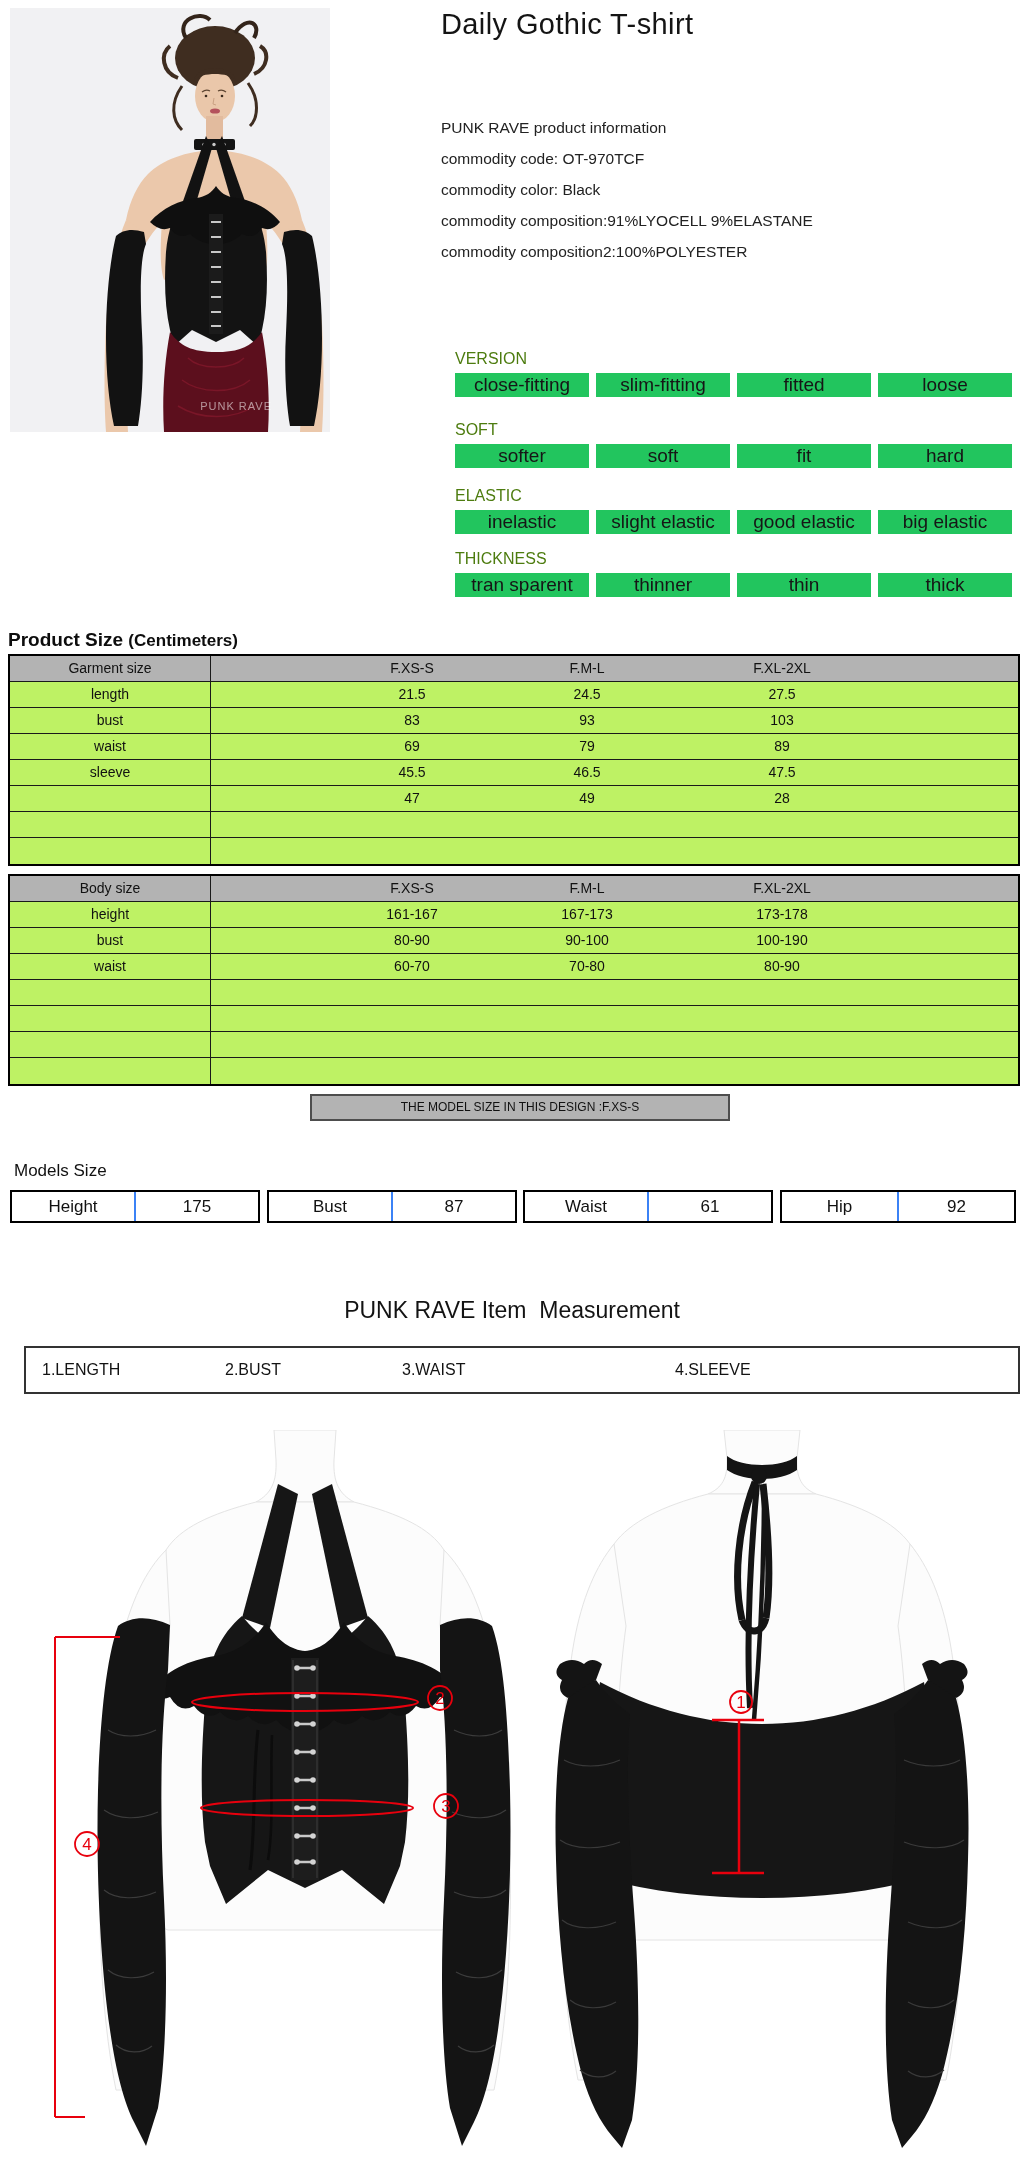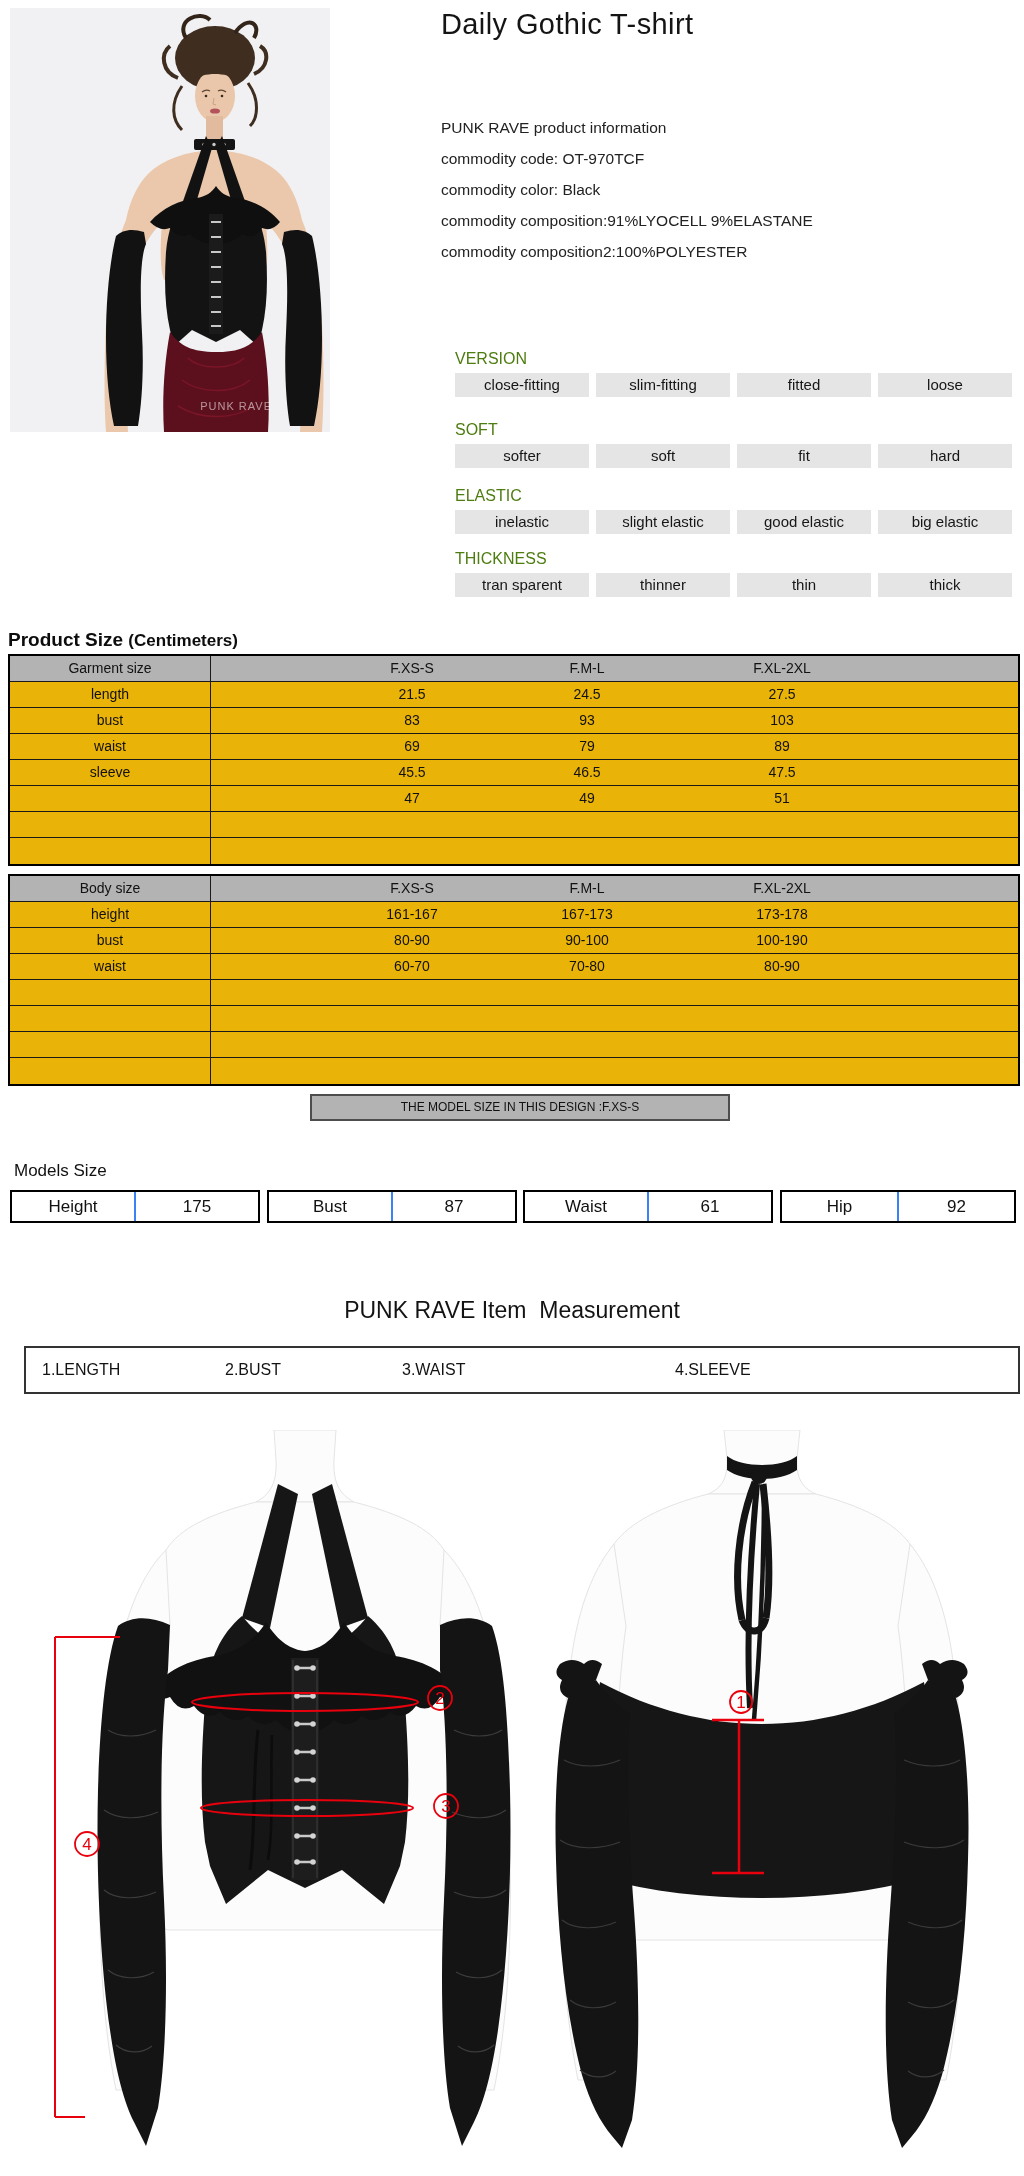--- a/index.html
+++ b/index.html
@@ -12,29 +12,29 @@
   
   .title{position:absolute;left:441px;top:8px;margin:0;font-size:29px;font-weight:400;
          color:#141414;letter-spacing:.4px;}
   .info{position:absolute;left:441px;top:112px;font-size:15.5px;line-height:31px;color:#222;}
 
   
   .scales{position:absolute;left:455px;top:0;width:557px;}
   .sg{position:absolute;left:0;width:557px;}
   .sg-label{font-size:16px;color:#4d7c0f;height:19px;}
   .cells{margin-top:4px;display:grid;grid-template-columns:repeat(4,1fr);gap:7px;}
-  .scale-cell{height:24px;line-height:24px;background:#e5e5e5;text-align:center;
-              font-size:15px;color:#161616;position:relative;white-space:nowrap;overflow:hidden;}
+  .scale-cell{height:24px;line-height:24px;background:#22c55e;text-align:center;
+              font-size:19px;color:#161616;position:relative;white-space:nowrap;overflow:hidden;}
   .scale-cell.selected::after{content:"\25B2";position:absolute;left:50%;top:24px;
               transform:translateX(-50%);font-size:11px;color:#000;}
 
   
   .ps-heading{position:absolute;left:8px;top:629px;font-size:19px;font-weight:bold;color:#0d0d0d;}
   .ps-heading .unit{font-size:17px;}
-  .size-table{position:absolute;left:8px;width:1008px;border:2px solid #000;background:#eab308;}
+  .size-table{position:absolute;left:8px;width:1008px;border:2px solid #000;background:#bef264;}
   .size-table::after{content:"";position:absolute;left:200px;top:0;bottom:0;width:1px;
               background:#1a1a1a;z-index:2;}
   #garment-table{top:654px;}
   #body-table{top:874px;}
   .trow{position:relative;height:26px;border-bottom:1px solid #1a1a1a;box-sizing:border-box;}
   .trow:last-child{border-bottom:none;}
   .thead{background:#b3b3b3;}
   .tcell{position:absolute;top:0;transform:translateX(-50%);line-height:25px;font-size:14px;
          color:#111;white-space:nowrap;}
   .c0{left:100px}.c1{left:402px}.c2{left:577px}.c3{left:772px}
@@ -219,21 +219,21 @@
       <div class="trow tbody">
         <span class="tcell c0">sleeve</span>
         <span class="tcell c1">45.5</span>
         <span class="tcell c2">46.5</span>
         <span class="tcell c3">47.5</span>
       </div>
       <div class="trow tbody">
         <span class="tcell c0"></span>
         <span class="tcell c1">47</span>
         <span class="tcell c2">49</span>
-        <span class="tcell c3">51</span>
+        <span class="tcell c3">28</span>
       </div>
       <div class="trow tbody">
         <span class="tcell c0"></span>
         <span class="tcell c1"></span>
         <span class="tcell c2"></span>
         <span class="tcell c3"></span>
       </div>
       <div class="trow tbody">
         <span class="tcell c0"></span>
         <span class="tcell c1"></span>

